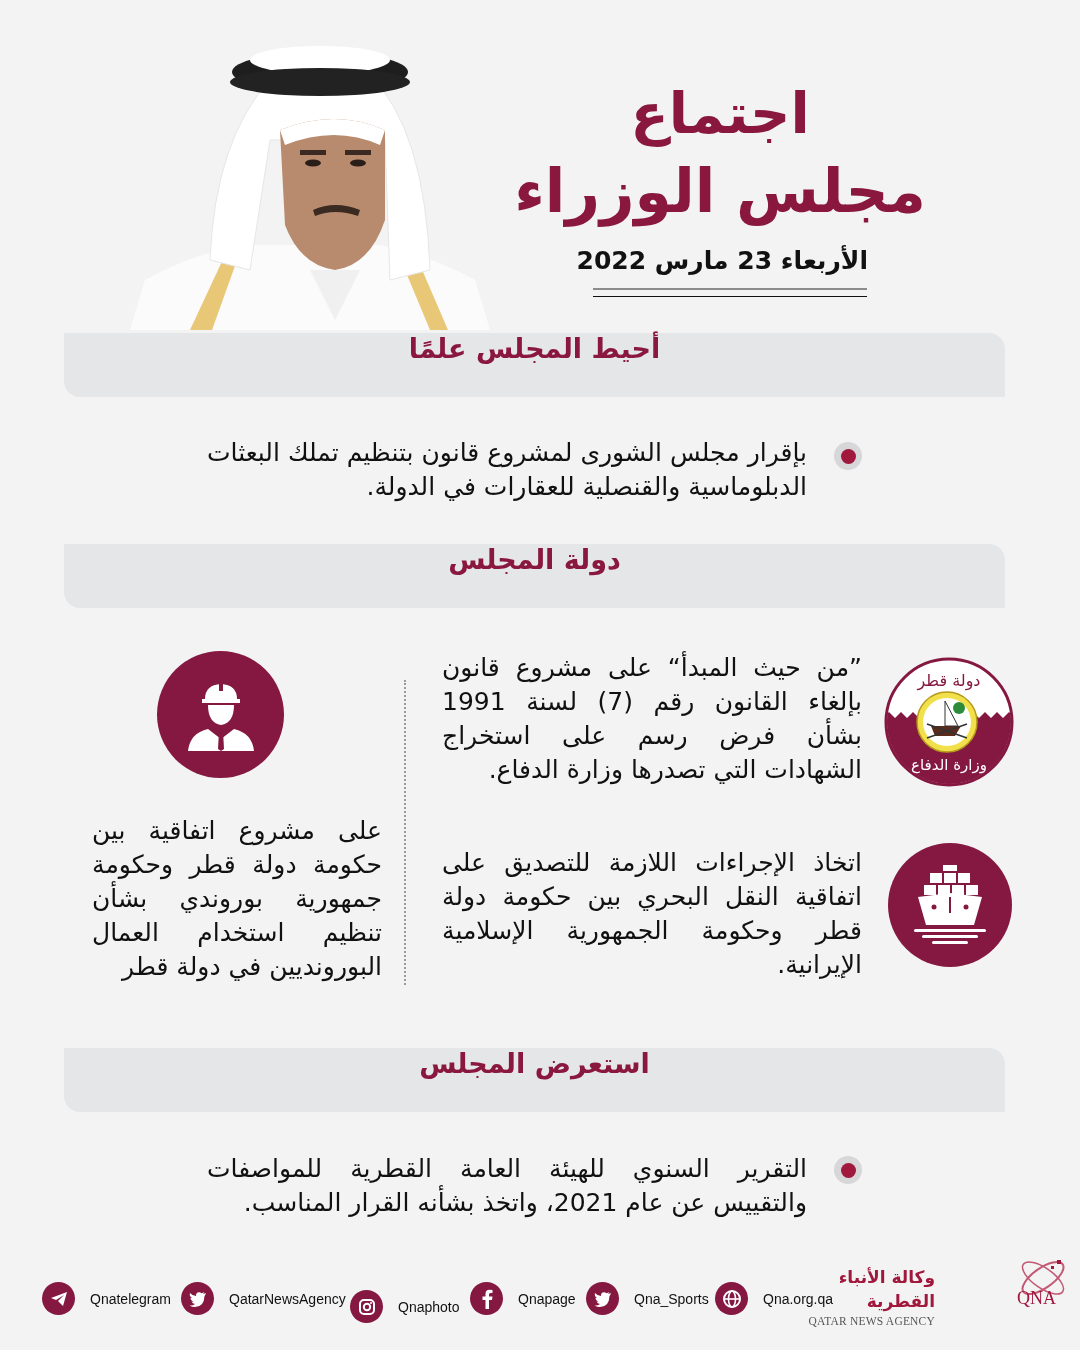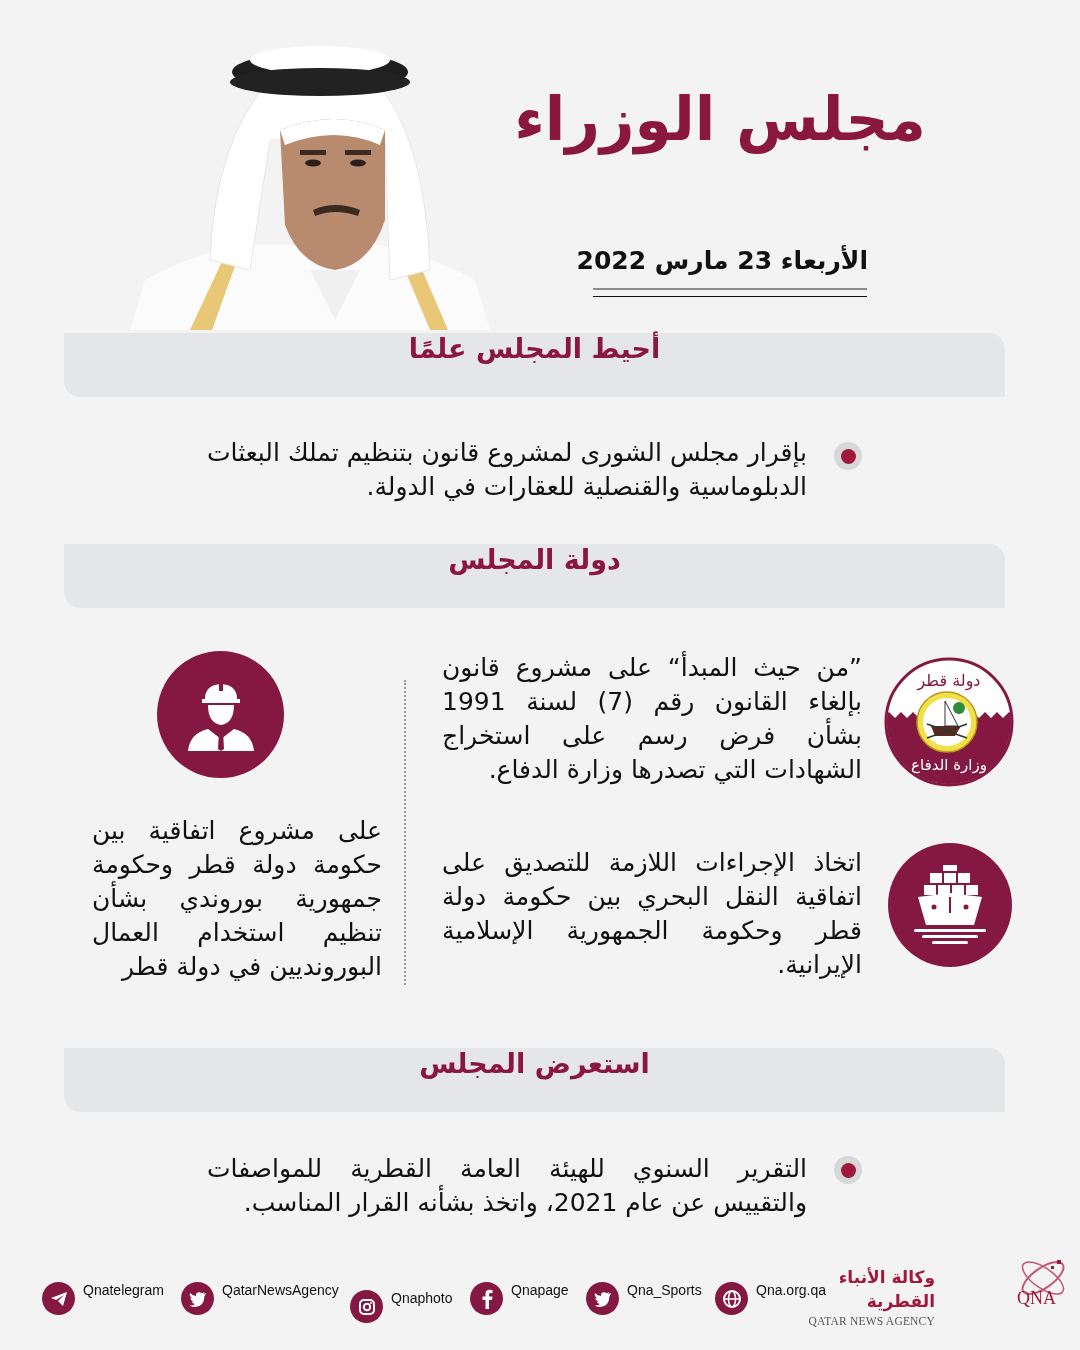--- a/index.html
+++ b/index.html
@@ -28,28 +28,29 @@
   .bullet-para { direction: rtl; text-align: justify; text-align-last: right; font-size: 25px; line-height: 34px; color: #111; }
   .dot { width: 28px; height: 28px; border-radius: 50%; background: #d7d7d9; display: flex; align-items: center; justify-content: center; }
   .dot i { display: block; width: 15px; height: 15px; border-radius: 50%; background: #a0193d; }
 
   .col-text { direction: rtl; text-align: justify; text-align-last: right; font-size: 25px; line-height: 34px; color: #111; }
   .circle { border-radius: 50%; background: #851840; display: flex; align-items: center; justify-content: center; }
 
   .divider { left: 404px; top: 680px; width: 0; height: 305px; border-left: 2px dotted #9a9a9a; }
 
   
-  .social { display: flex; align-items: flex-start; gap: 8px; }
+  .social { display: flex; align-items: center; gap: 15px; }
   .social .ic { width: 33px; height: 33px; border-radius: 50%; background: #851840; display: flex; align-items: center; justify-content: center; }
   .social span { font-family: "Liberation Sans", sans-serif; font-size: 14px; color: #111; }
 </style>
 </head>
 <body>
 
 <div class="abs title">
+  <div class="l1">اجتماع</div>
   <div class="l2">مجلس الوزراء</div>
 </div>
 <div class="abs date">الأربعاء 23 مارس 2022</div>
 <div class="abs rule1"></div>
 <div class="abs rule2"></div>
 
 <div class="abs portrait">
   <svg width="360" height="300" viewBox="0 0 360 300">
 
     <path d="M0 300 L15 250 Q60 225 110 215 L250 215 Q300 225 345 250 L360 300 Z" fill="#fbfbfb"></path>

